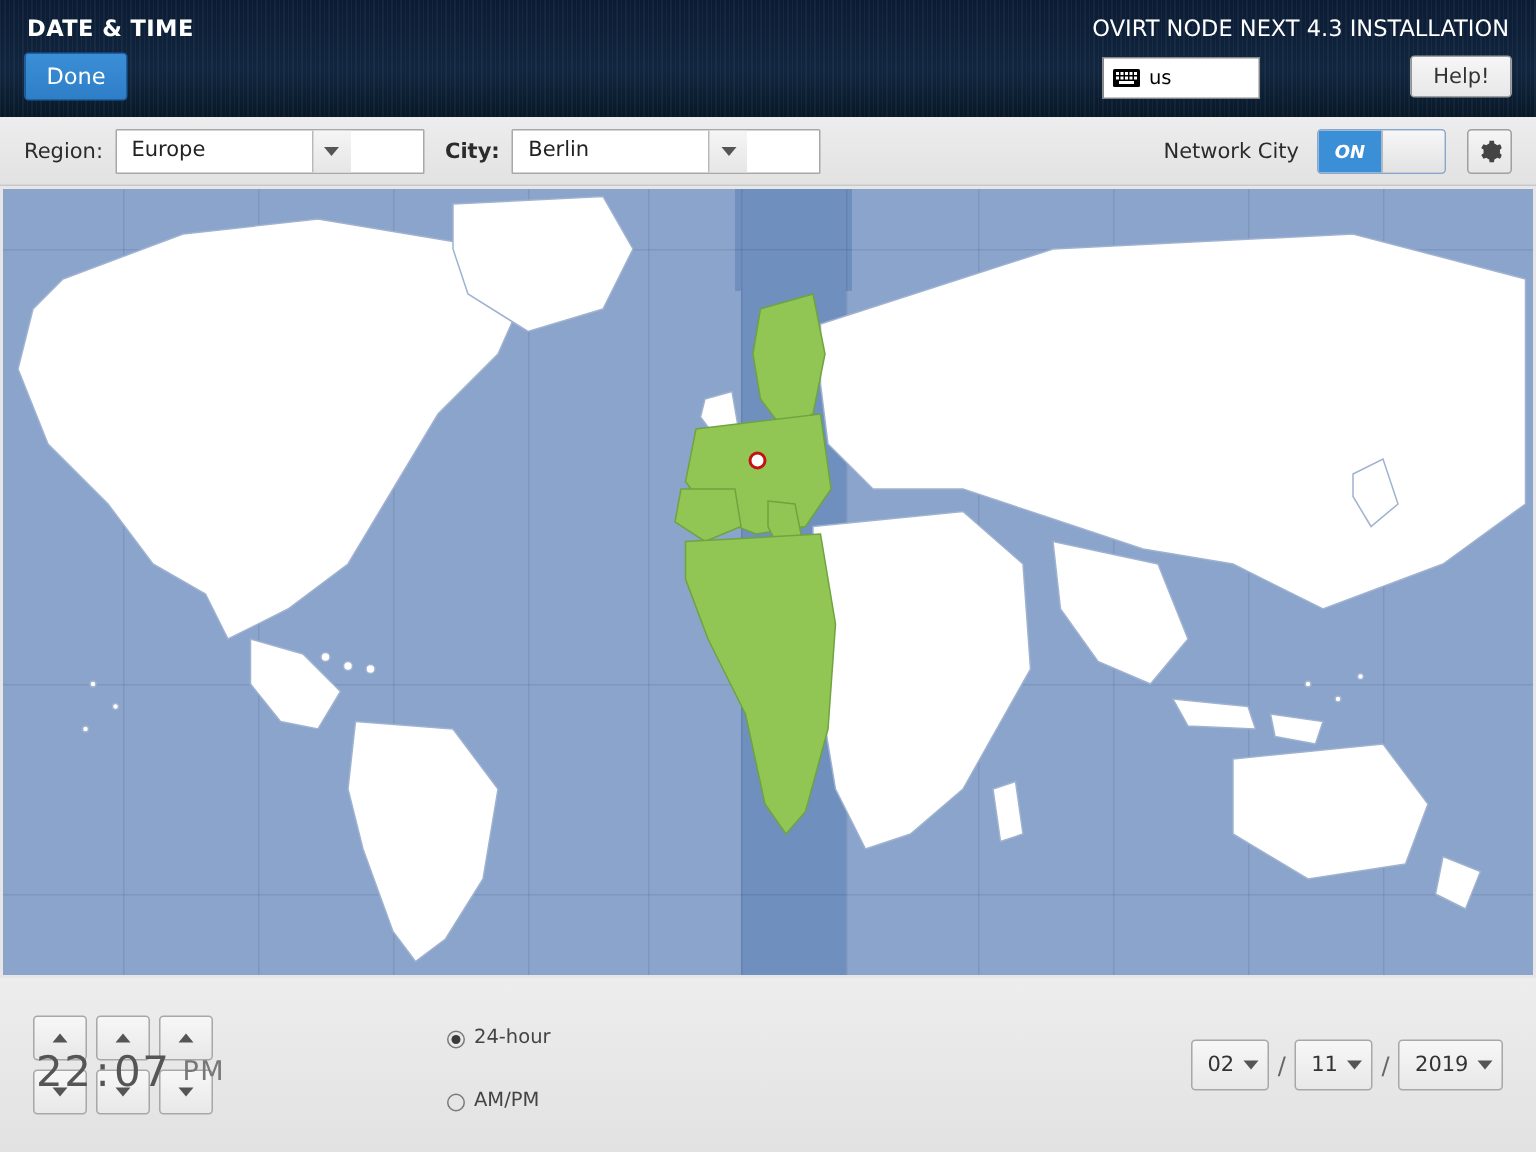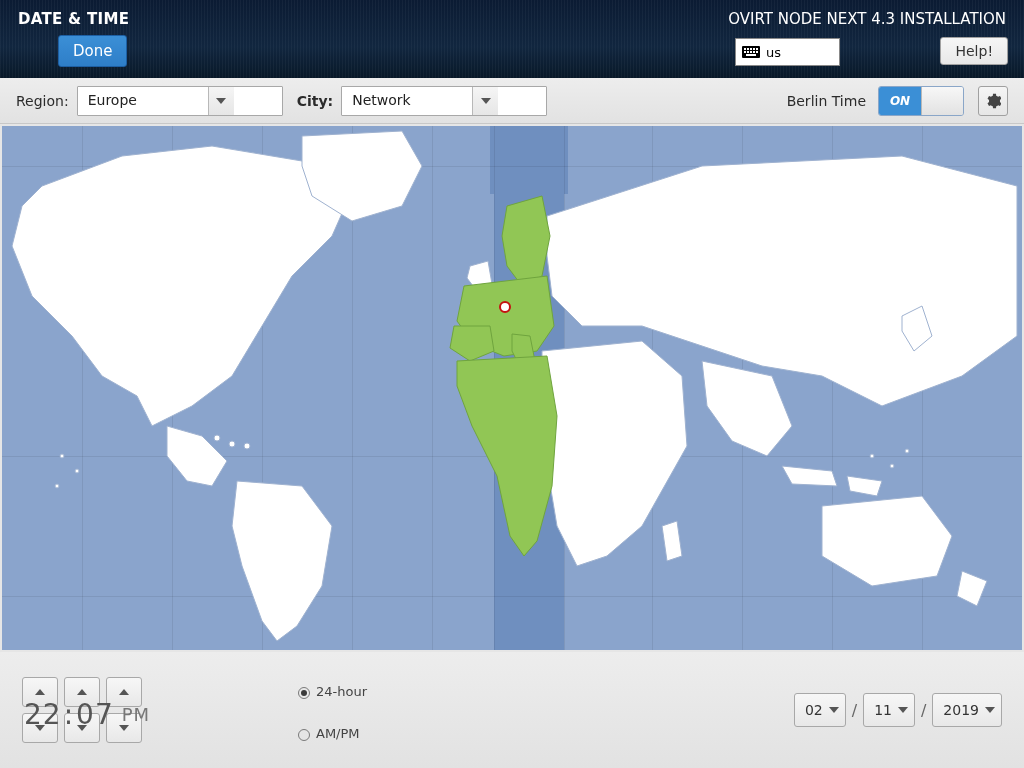--- a/index.html
+++ b/index.html
@@ -14,21 +14,20 @@
     color: #fff;
     position: relative;
   }
   .header-title { position: absolute; left: 18px; top: 10px; font-size: 15px; font-weight: 700; letter-spacing: 0.3px; }
   .done-btn {
     position: absolute; left: 16px; top: 35px;
     background: linear-gradient(#3b8fd6, #2e7ec8);
     border: 1px solid #1d5fa3;
     color: #fff; font-size: 15px; padding: 6px 14px; border-radius: 3px;
     cursor: pointer;
-    margin-left: 42px;
   }
   .header-right-title {
     position: absolute; right: 18px; top: 10px; font-size: 15px; font-weight: 400; text-align: right;
   }
   .kb-indicator {
     position: absolute; right: 184px; top: 38px;
     width: 105px; height: 28px;
     background: #fff; color: #000; font-size: 13px;
     display: flex; align-items: center; padding: 0 6px;
     border: 1px solid #888;
@@ -156,27 +155,27 @@
 <div class="topbar">
   <label>Region:</label>
   <div class="combo" style="width:206px;">
     <div class="combo-text">Europe</div>
     <div class="combo-arrow">
         <span class="chev down"></span>
       </div>
   </div>
   <label style="margin-left:6px;font-weight:bold;">City:</label>
   <div class="combo" style="width:206px;">
-    <div class="combo-text">Network</div>
+    <div class="combo-text">Berlin</div>
     <div class="combo-arrow">
         <span class="chev down"></span>
       </div>
   </div>
   <div class="spacer"></div>
-  <span class="nettime-label">Berlin Time</span>
+  <span class="nettime-label">Network City</span>
   <div class="switch">
     <div class="on">ON</div>
     <div class="knob"></div>
   </div>
   <div class="gear-btn">
     <svg width="16" height="16" viewBox="0 0 16 16">
       <path fill="#444" d="M8 5a3 3 0 100 6 3 3 0 000-6zm7 3a7 7 0 00-.1-1.1l1.6-1.2-1.5-2.6-1.9.7a6 6 0 00-1.9-1.1L11 .8H8l-.2 1.9a6 6 0 00-1.9 1.1l-1.9-.7L2.5 5.7l1.6 1.2A7 7 0 004 8c0 .4 0 .7.1 1.1L2.5 10.3l1.5 2.6 1.9-.7a6 6 0 001.9 1.1l.2 1.9h3l.2-1.9a6 6 0 001.9-1.1l1.9.7 1.5-2.6-1.6-1.2c.1-.4.1-.7.1-1.1z"></path>
     </svg>
   </div>
 </div>

